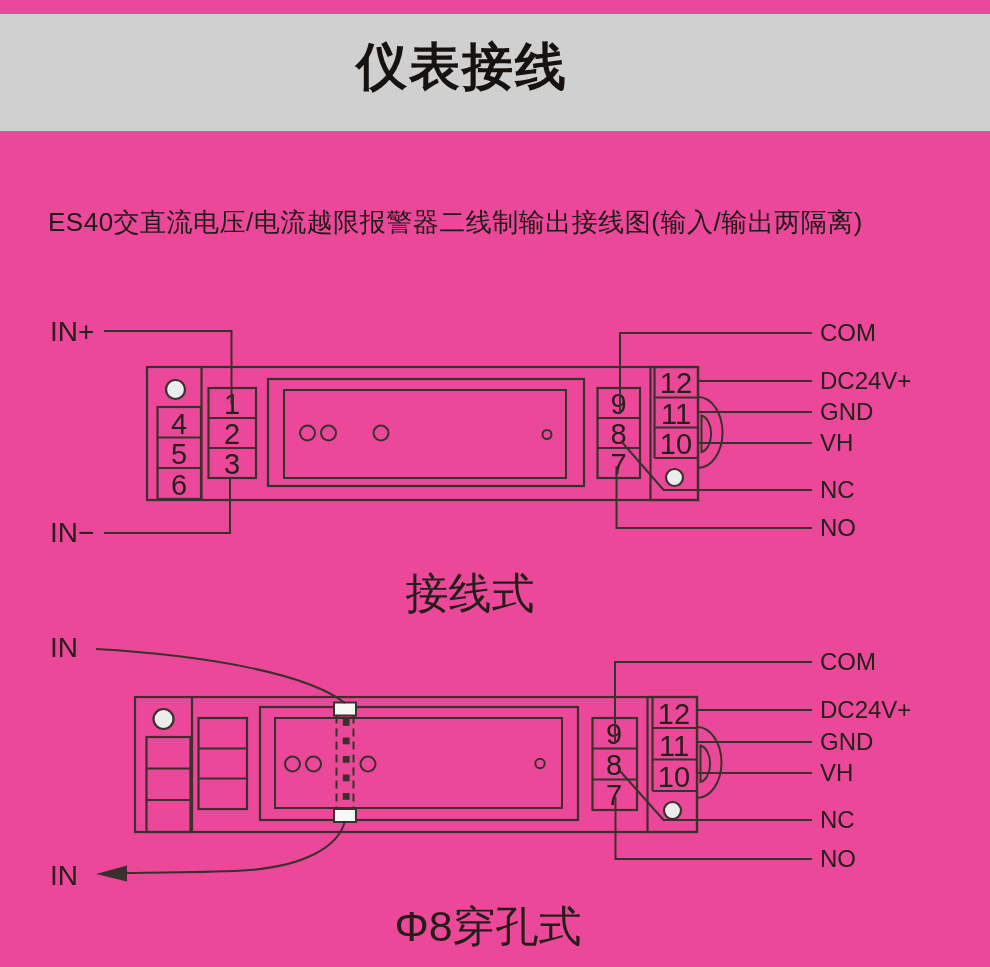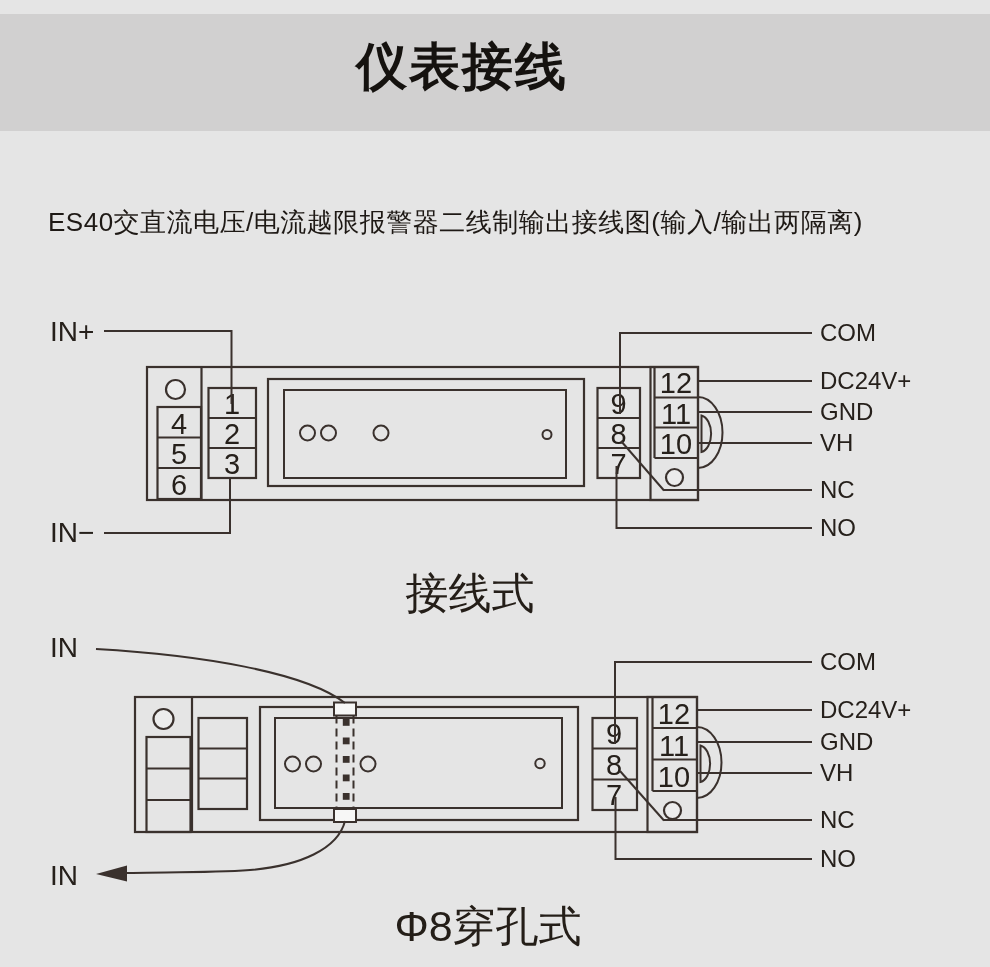--- a/index.html
+++ b/index.html
@@ -1,16 +1,16 @@
 <!DOCTYPE html>
 <html><head>
 <meta charset="utf-8">
 <style>
   html,body{margin:0;padding:0;background:#f7f7f6;}
-  .page{position:relative;width:990px;height:967px;background:#e5e5e5;overflow:hidden;
+  .page{position:relative;width:990px;height:967px;background:#ec4899;overflow:hidden;
         font-family:"Liberation Sans",sans-serif;}
   .band{position:absolute;left:0;top:14px;width:990px;height:117px;background:#d1d0d0;}
   .title{position:absolute;top:33px;left:462px;transform:translateX(-50%);
          font-size:51px;font-weight:bold;color:#15120f;letter-spacing:2px;white-space:nowrap;}
   .subtitle-en{position:absolute;top:93px;left:462px;transform:translateX(-50%);
          font-size:23px;color:#3a3632;white-space:nowrap;}
   .description{position:absolute;top:205px;left:48px;font-size:26px;font-weight:normal;
          color:#1e1915;white-space:nowrap;letter-spacing:0.5px;}
   svg.diagram{position:absolute;left:0;top:0;}
   .box{fill:none;stroke:#3a312d;stroke-width:2.2px;}

